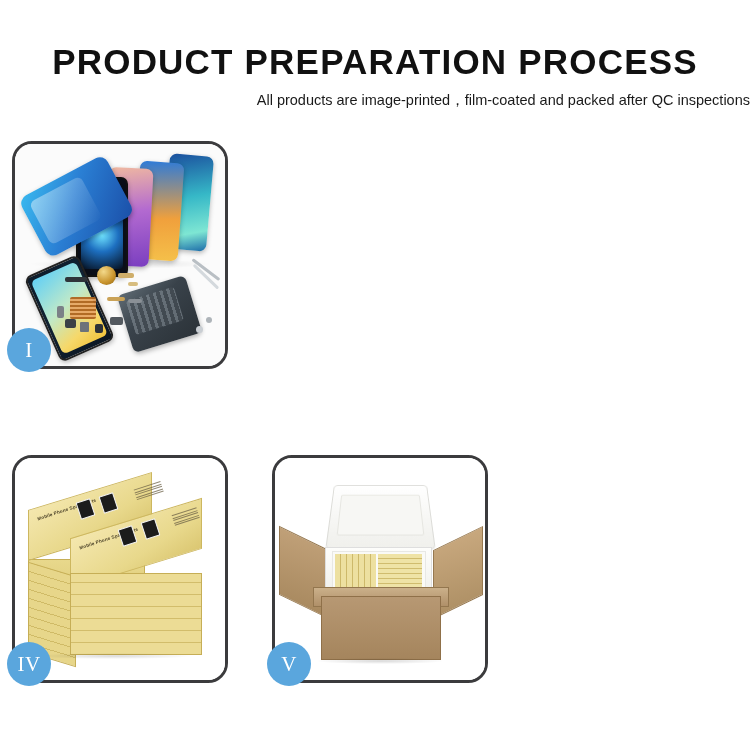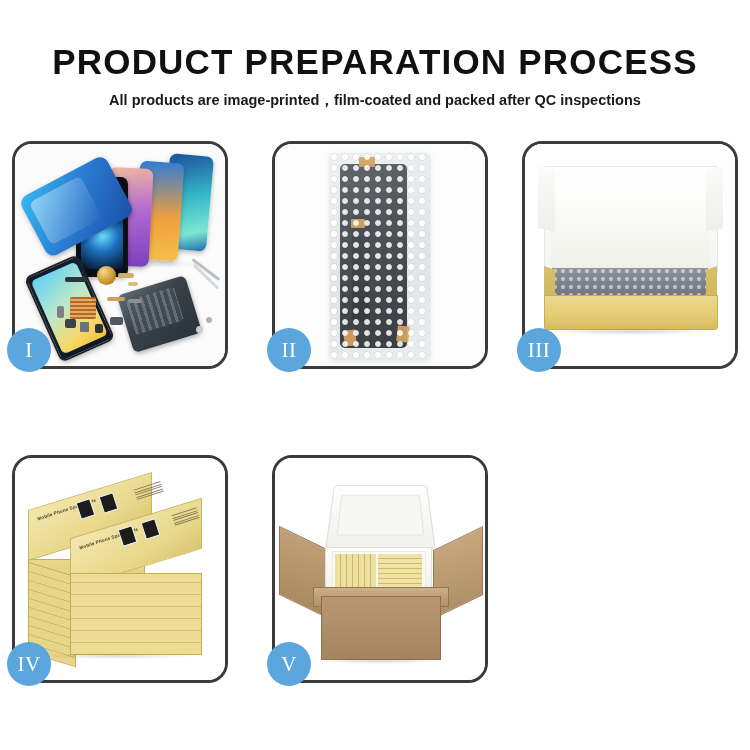--- a/index.html
+++ b/index.html
@@ -13,22 +13,22 @@
   
   .header{position:absolute;left:0;top:0;width:750px;text-align:center;}
   .title{
     font-family:"Liberation Sans",sans-serif;
     font-size:35px;font-weight:700;color:#111111;
     letter-spacing:1.2px;margin-top:44px;line-height:1;
     white-space:nowrap;
   }
   .subtitle{
     font-family:"Liberation Sans",sans-serif;
-    font-size:14.5px;font-weight:700;color:#1a1a1a;
-    margin-top:14px;line-height:1;white-space:nowrap;
+    font-size:14.5px;font-weight:400;color:#1a1a1a;
+    margin-top:14px;line-height:1;white-space:nowrap;text-align:right;
   }
 
   
   .grid{position:absolute;left:12px;top:141px;width:726px;}
   .row{position:relative;height:228px;margin-bottom:86px;}
   .panel{
     position:absolute;top:0;width:216px;height:228px;
     border:3px solid #3b3b3d;border-radius:20px;
     background:#ffffff;box-sizing:border-box;overflow:visible;
   }
@@ -252,49 +252,21 @@
           <div class="chip x7"></div>
           <div class="chip x8"></div>
           <div class="chip x9"></div>
           <div class="chip x10"></div>
           <div class="chip x11"></div>
           <div class="chip x12"></div>
         </div>
         <div class="badge">I</div>
       </div>
 
-      <div class="panel c1">
-        <div class="photo p2">
-          <div class="bubble"></div>
-          <div class="lcd">
-            <div class="flex"></div>
-          </div>
-          <div class="tape t1"></div>
-          <div class="tape t2"></div>
-          <div class="tape t3"></div>
-          <div class="tape t4"></div>
-          <div class="bubble-overlay"></div>
-        </div>
-        <div class="badge">II</div>
-      </div>
-
-      <div class="panel c2">
-        <div class="photo p3">
-          <div class="lidback"></div>
-          <div class="foam"></div>
-          <div class="flapL"></div>
-          <div class="flapR"></div>
-          <div class="grey"></div>
-          <div class="sideL"></div>
-          <div class="sideR"></div>
-          <div class="front"></div>
-          <div class="shadow"></div>
-        </div>
-        <div class="badge">III</div>
-      </div>
+
     </div>
 
     <div class="row">
 
       <div class="panel c0">
         <div class="photo p4">
 
           <div class="stk" style="left:6%;top:26%;width:56%;height:46%;">
             <div class="side"></div>
           </div>

